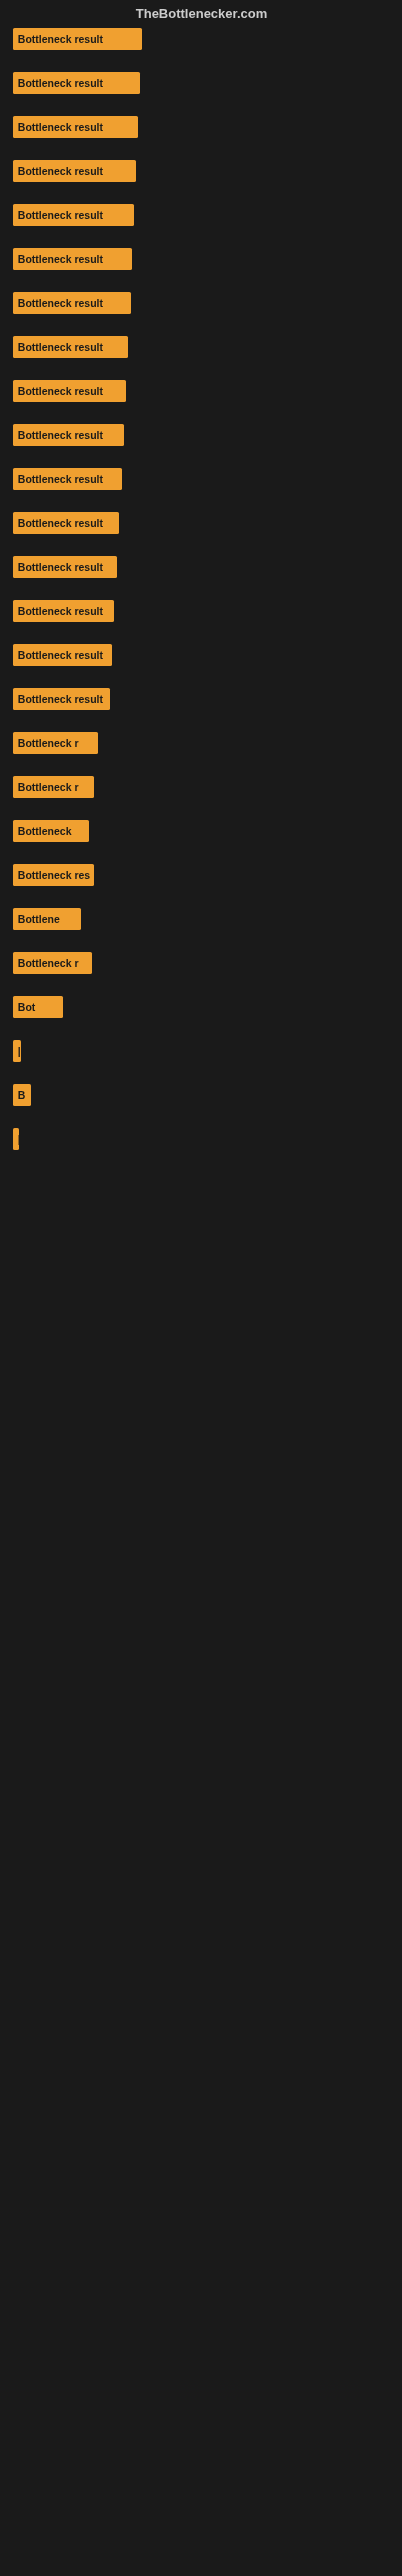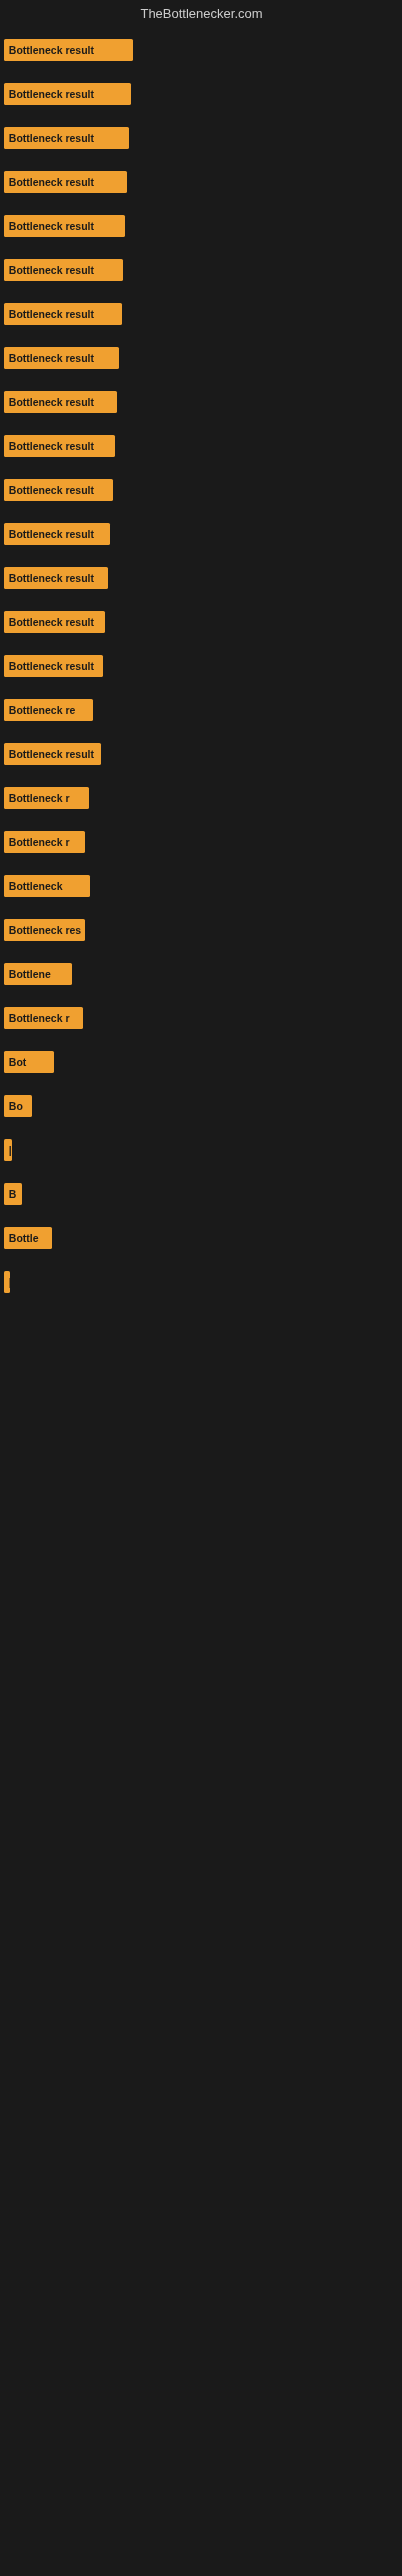--- a/index.html
+++ b/index.html
@@ -14,29 +14,29 @@
       min-height: 2576px;
       font-family: Arial, sans-serif;
       position: relative;
     }
 
     .site-title {
       text-align: center;
       color: #cccccc;
       font-size: 13px;
       padding: 6.4px 0;
-      font-weight: normal;
+      font-weight: bold;
     }
 
     .bar-container {
       position: relative;
       height: 44px;
       display: flex;
-      align-items: center;
-      padding-left: 4px;
+      align-items: flex-start;
+      padding-left: 13px;
     }
 
     .bar {
       background-color: #f0a030;
       height: 22.5px;
       display: flex;
       align-items: center;
       padding-left: 4.8px;
       border-radius: 1.6px;
       overflow: hidden;
@@ -126,41 +126,36 @@
       <div class="bar" style="width: 101px;">
         <span class="bar-label">Bottleneck result</span>
       </div>
     </div>
     <div class="bar-container">
       <div class="bar" style="width: 99px;">
         <span class="bar-label">Bottleneck result</span>
       </div>
     </div>
     <div class="bar-container">
-      <div class="bar" style="width: 89px;">
-        <span class="bar-label">Bottleneck re</span>
-      </div>
-    </div>
-    <div class="bar-container">
       <div class="bar" style="width: 97px;">
         <span class="bar-label">Bottleneck result</span>
       </div>
     </div>
     <div class="bar-container">
       <div class="bar" style="width: 85px;">
         <span class="bar-label">Bottleneck r</span>
       </div>
     </div>
     <div class="bar-container">
       <div class="bar" style="width: 81px;">
         <span class="bar-label">Bottleneck r</span>
       </div>
     </div>
     <div class="bar-container">
-      <div class="bar" style="width: 86px;">
+      <div class="bar" style="width: 76px;">
         <span class="bar-label">Bottleneck</span>
       </div>
     </div>
     <div class="bar-container">
       <div class="bar" style="width: 81px;">
         <span class="bar-label">Bottleneck res</span>
       </div>
     </div>
     <div class="bar-container">
       <div class="bar" style="width: 68px;">
@@ -171,37 +166,27 @@
       <div class="bar" style="width: 79px;">
         <span class="bar-label">Bottleneck r</span>
       </div>
     </div>
     <div class="bar-container">
       <div class="bar" style="width: 50px;">
         <span class="bar-label">Bot</span>
       </div>
     </div>
     <div class="bar-container">
-      <div class="bar" style="width: 28px;">
-        <span class="bar-label">Bo</span>
-      </div>
-    </div>
-    <div class="bar-container">
       <div class="bar" style="width: 8px;">
         <span class="bar-label">|</span>
       </div>
     </div>
     <div class="bar-container">
       <div class="bar" style="width: 17.7px;">
         <span class="bar-label">B</span>
-      </div>
-    </div>
-    <div class="bar-container">
-      <div class="bar" style="width: 48px;">
-        <span class="bar-label">Bottle</span>
       </div>
     </div>
     <div class="bar-container">
       <div class="bar" style="width: 6.4px;">
         <span class="bar-label">|</span>
       </div>
     </div>
   </div>
 
 

